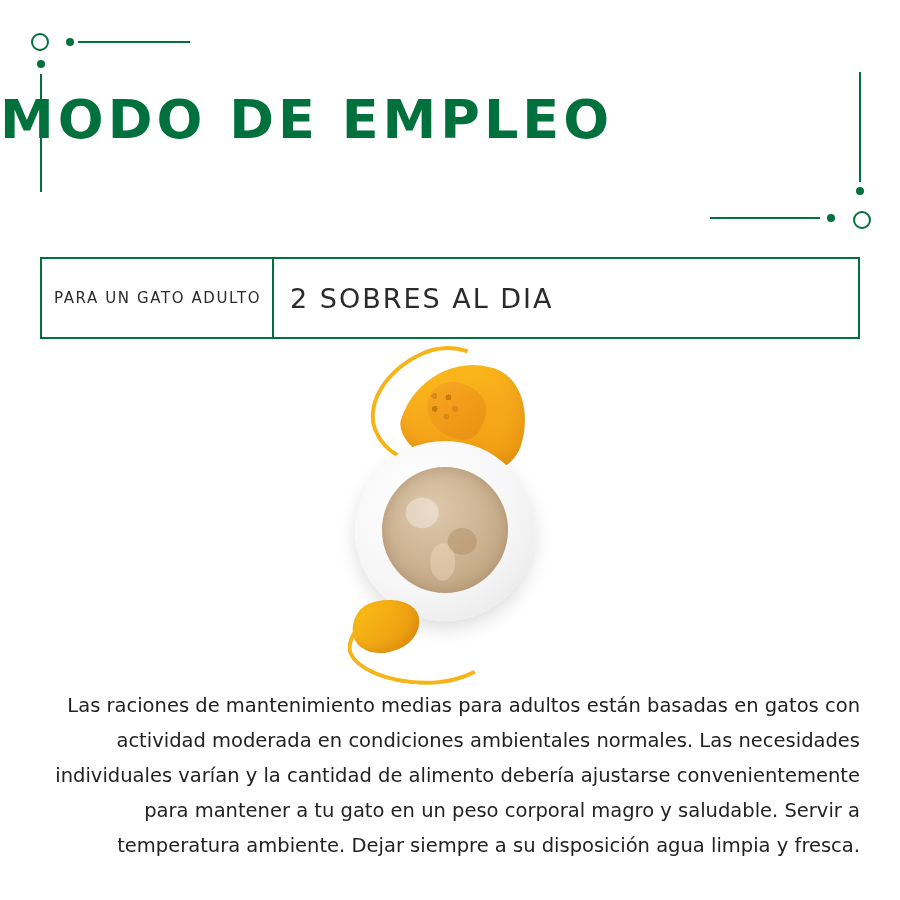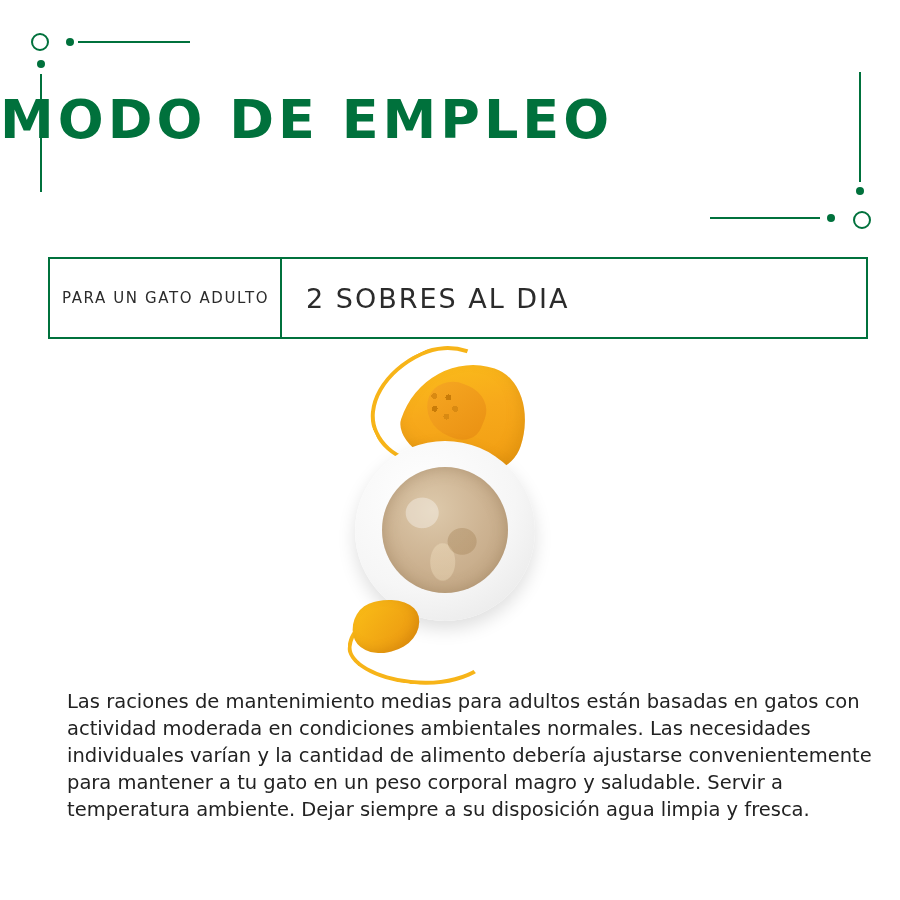--- a/index.html
+++ b/index.html
@@ -76,21 +76,20 @@
   .dose-box {
     position: absolute;
     left: 40px;
     top: 257px;
     width: 820px;
     height: 82px;
     border: 2px solid #00713c;
     box-sizing: border-box;
     display: flex;
     align-items: stretch;
-    margin-left: 8px;
   }
   .dose-left {
     width: 232px;
     border-right: 2px solid #00713c;
     box-sizing: border-box;
     display: flex;
     flex-direction: column;
     justify-content: center;
     padding-left: 12px;
     padding-right: 6px;
@@ -99,21 +98,21 @@
     color: #2b2b2b;
     font-size: 15px;
     letter-spacing: 1.6px;
     line-height: 23px;
     font-family: "DejaVu Sans", sans-serif;
   }
   .dose-right {
     flex: 1;
     display: flex;
     align-items: center;
-    padding-left: 24px;
+    padding-left: 16px;
   }
   .dose-right-text {
     color: #2b2b2b;
     font-size: 27px;
     letter-spacing: 2px;
     font-family: "DejaVu Sans", sans-serif;
   }
 
   
   .photo {
@@ -230,26 +229,25 @@
     border-right-color: transparent;
     transform: rotate(6deg);
   }
 
   
   .body-text {
     position: absolute;
     left: 40px;
     top: 688px;
     width: 820px;
-    text-align: left;
+    text-align: right;
     color: #222222;
     font-family: "DejaVu Sans", sans-serif;
     font-size: 19.5px;
-    line-height: 27px;
-    margin-left: 27px;
+    line-height: 35px;
   }
 </style>
 </head>
 <body>
 
 <div class="page">
 
   <div class="deco deco-ring tl-ring"></div>
   <div class="deco deco-dot tl-dot"></div>
   <div class="deco deco-line-h tl-hline"></div>

